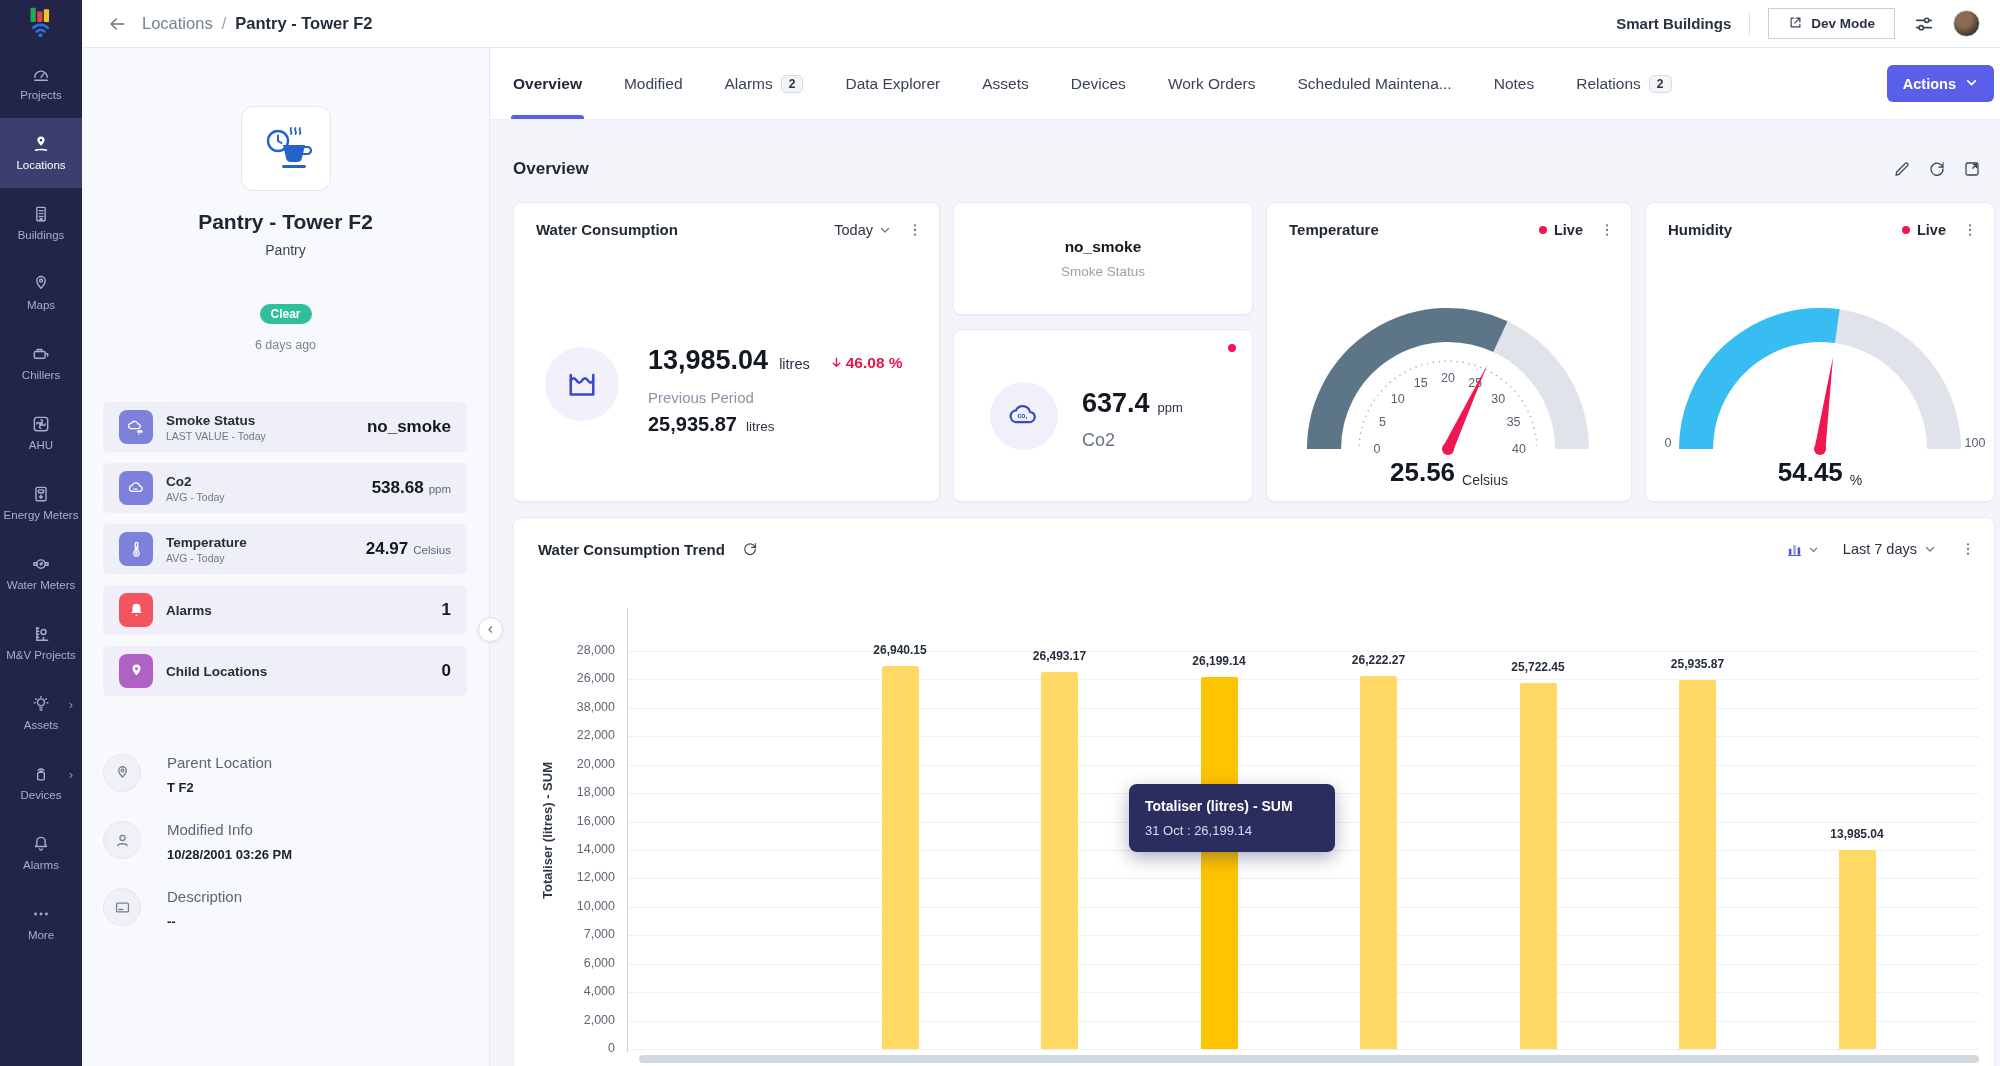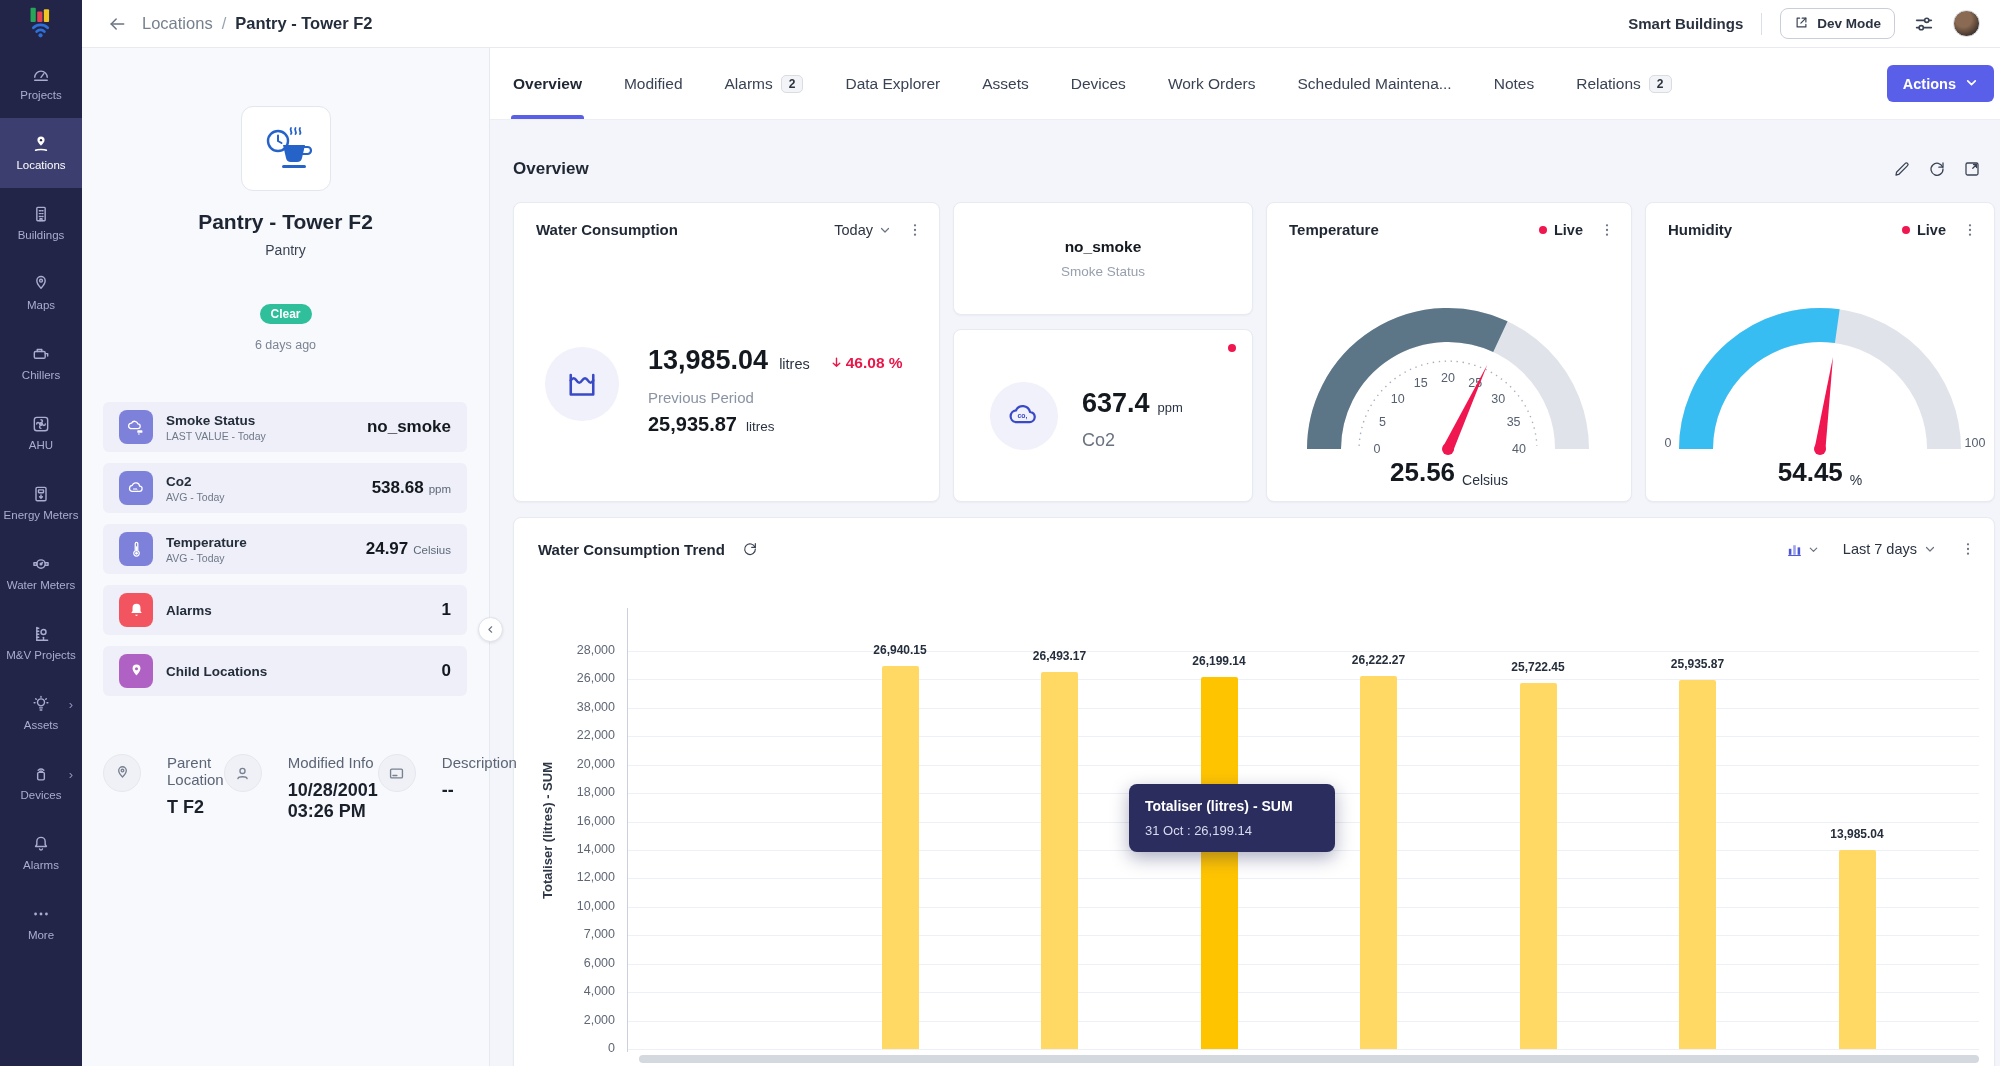--- a/index.html
+++ b/index.html
@@ -21,21 +21,21 @@
   .topbar{position:absolute;left:82px;right:0;top:0;height:48px;background:#fff;border-bottom:1px solid #E8EAF0;z-index:35;display:flex;align-items:center;padding:0 20px 0 22px}
   .back-btn{width:26px;height:26px;color:#6B7482;display:flex;align-items:center;justify-content:center;cursor:pointer}
   .back-btn svg{width:20px;height:20px}
   .crumb{margin-left:12px;font-size:16.5px;display:flex;align-items:center;gap:9px}
   .crumb .sec{color:#76818F;cursor:pointer}
   .crumb .sep{color:#9AA3AE}
   .crumb .cur{color:#252E3C;font-weight:700}
   .topbar-right{margin-left:auto;display:flex;align-items:center;gap:18px}
   .appname{font-size:15px;font-weight:700;color:#2B3340}
   .vdiv{width:1px;height:22px;background:#DCDFE6}
-  .devmode-btn{display:flex;align-items:center;gap:8px;border:1px solid #C9CED8;border-radius:8px;background:#fff;height:31px;padding:0 13px;font-size:13.5px;font-weight:700;color:#2B3340;cursor:pointer}
+  .devmode-btn{display:flex;align-items:center;gap:8px;border:1px solid #C9CED8;border-radius:0;background:#fff;height:31px;padding:0 19px;font-size:13.5px;font-weight:700;color:#2B3340;cursor:pointer}
   .devmode-btn svg{width:15px;height:15px;color:#3A4354}
   .tool-ic{width:22px;height:22px;color:#3A4354;cursor:pointer}
   .tool-ic svg{width:22px;height:22px}
   .avatar{width:27px;height:27px;border-radius:50%;background:radial-gradient(circle at 38% 32%,#8a6a52 0 35%,#4a3a30 70%,#20304a 100%);border:1px solid #D6DAE2;cursor:pointer}
 
   
   .left-panel{position:absolute;left:82px;top:48px;width:408px;bottom:0;background:#F8F9FC;border-right:1px solid #E7E9F0;z-index:10}
   .loc-icon-card{position:absolute;left:50%;top:58px;transform:translateX(-50%);width:90px;height:85px;background:#fff;border:1px solid #E3E6EE;border-radius:12px;display:flex;align-items:center;justify-content:center}
   .loc-title{position:absolute;left:0;right:0;top:162px;text-align:center;font-size:21px;font-weight:800;color:#1E2633}
   .loc-sub{position:absolute;left:0;right:0;top:194px;text-align:center;font-size:14px;color:#3A4354}
@@ -44,26 +44,26 @@
   .stats{position:absolute;left:21px;right:22px;top:354px;display:flex;flex-direction:column;gap:11px}
   .stat-row{background:#EEEFF8;border-radius:6px;height:50px;display:flex;align-items:center;padding:0 16px;gap:13px;cursor:pointer}
   .stat-ic{width:34px;height:34px;border-radius:8px;display:flex;align-items:center;justify-content:center;flex:none}
   .stat-ic svg{width:19px;height:19px}
   .stat-texts{display:flex;flex-direction:column;gap:2px}
   .stat-title{font-size:13.5px;font-weight:700;color:#242D3A}
   .stat-sub{font-size:10.5px;color:#6E7888}
   .stat-val{margin-left:auto;display:flex;align-items:baseline;gap:5px}
   .stat-val b{font-size:17px;font-weight:800;color:#14191F}
   .stat-val span{font-size:11.5px;color:#5E6877}
-  .details{position:absolute;left:21px;right:22px;top:706px;display:flex;flex-direction:row;}
+  .details{position:absolute;left:21px;right:22px;top:706px;display:flex;flex-direction:column;gap:26px}
   .detail-row{display:flex;gap:26px}
   .detail-ic{width:38px;height:38px;border-radius:50%;background:#F0F1F6;border:1px solid #E6E8EF;color:#77818F;display:flex;align-items:center;justify-content:center;flex:none}
   .detail-ic svg{width:19px;height:19px}
   .detail-label{font-size:15px;color:#5B6575}
-  .detail-value{font-size:18px;font-weight:800;color:#1A212B;margin-top:9px}
+  .detail-value{font-size:13px;font-weight:800;color:#1A212B;margin-top:9px}
   .collapse-btn{position:absolute;left:478px;top:617px;width:25px;height:25px;border-radius:50%;background:#fff;border:1px solid #DFE2EA;box-shadow:0 1px 3px rgba(20,30,70,.1);z-index:45;display:flex;align-items:center;justify-content:center;color:#6B7482;font-size:12px;cursor:pointer}
 
   
   .main{position:absolute;left:490px;top:48px;right:0;bottom:0}
   .tabs-strip{height:72px;background:#fff;border-bottom:1px solid #ECEEF3;display:flex;align-items:stretch;padding:0 6px 0 23px;gap:42px}
   .tab{display:flex;align-items:center;gap:8px;font-size:15.5px;color:#3A4354;cursor:pointer;position:relative;white-space:nowrap}
   .tab.active{color:#1F2733;font-weight:700}
   .tab.active::after{content:'';position:absolute;left:-2px;right:-2px;bottom:0;height:4px;border-radius:3px 3px 0 0;background:#5A5FE9}
   .tab-badge{background:#F3F4F7;border:1px solid #D9DCE3;border-radius:5px;font-size:12px;font-weight:700;color:#2B3340;padding:1px 7px}
   .actions-wrap{margin-left:auto;display:flex;align-items:center}

